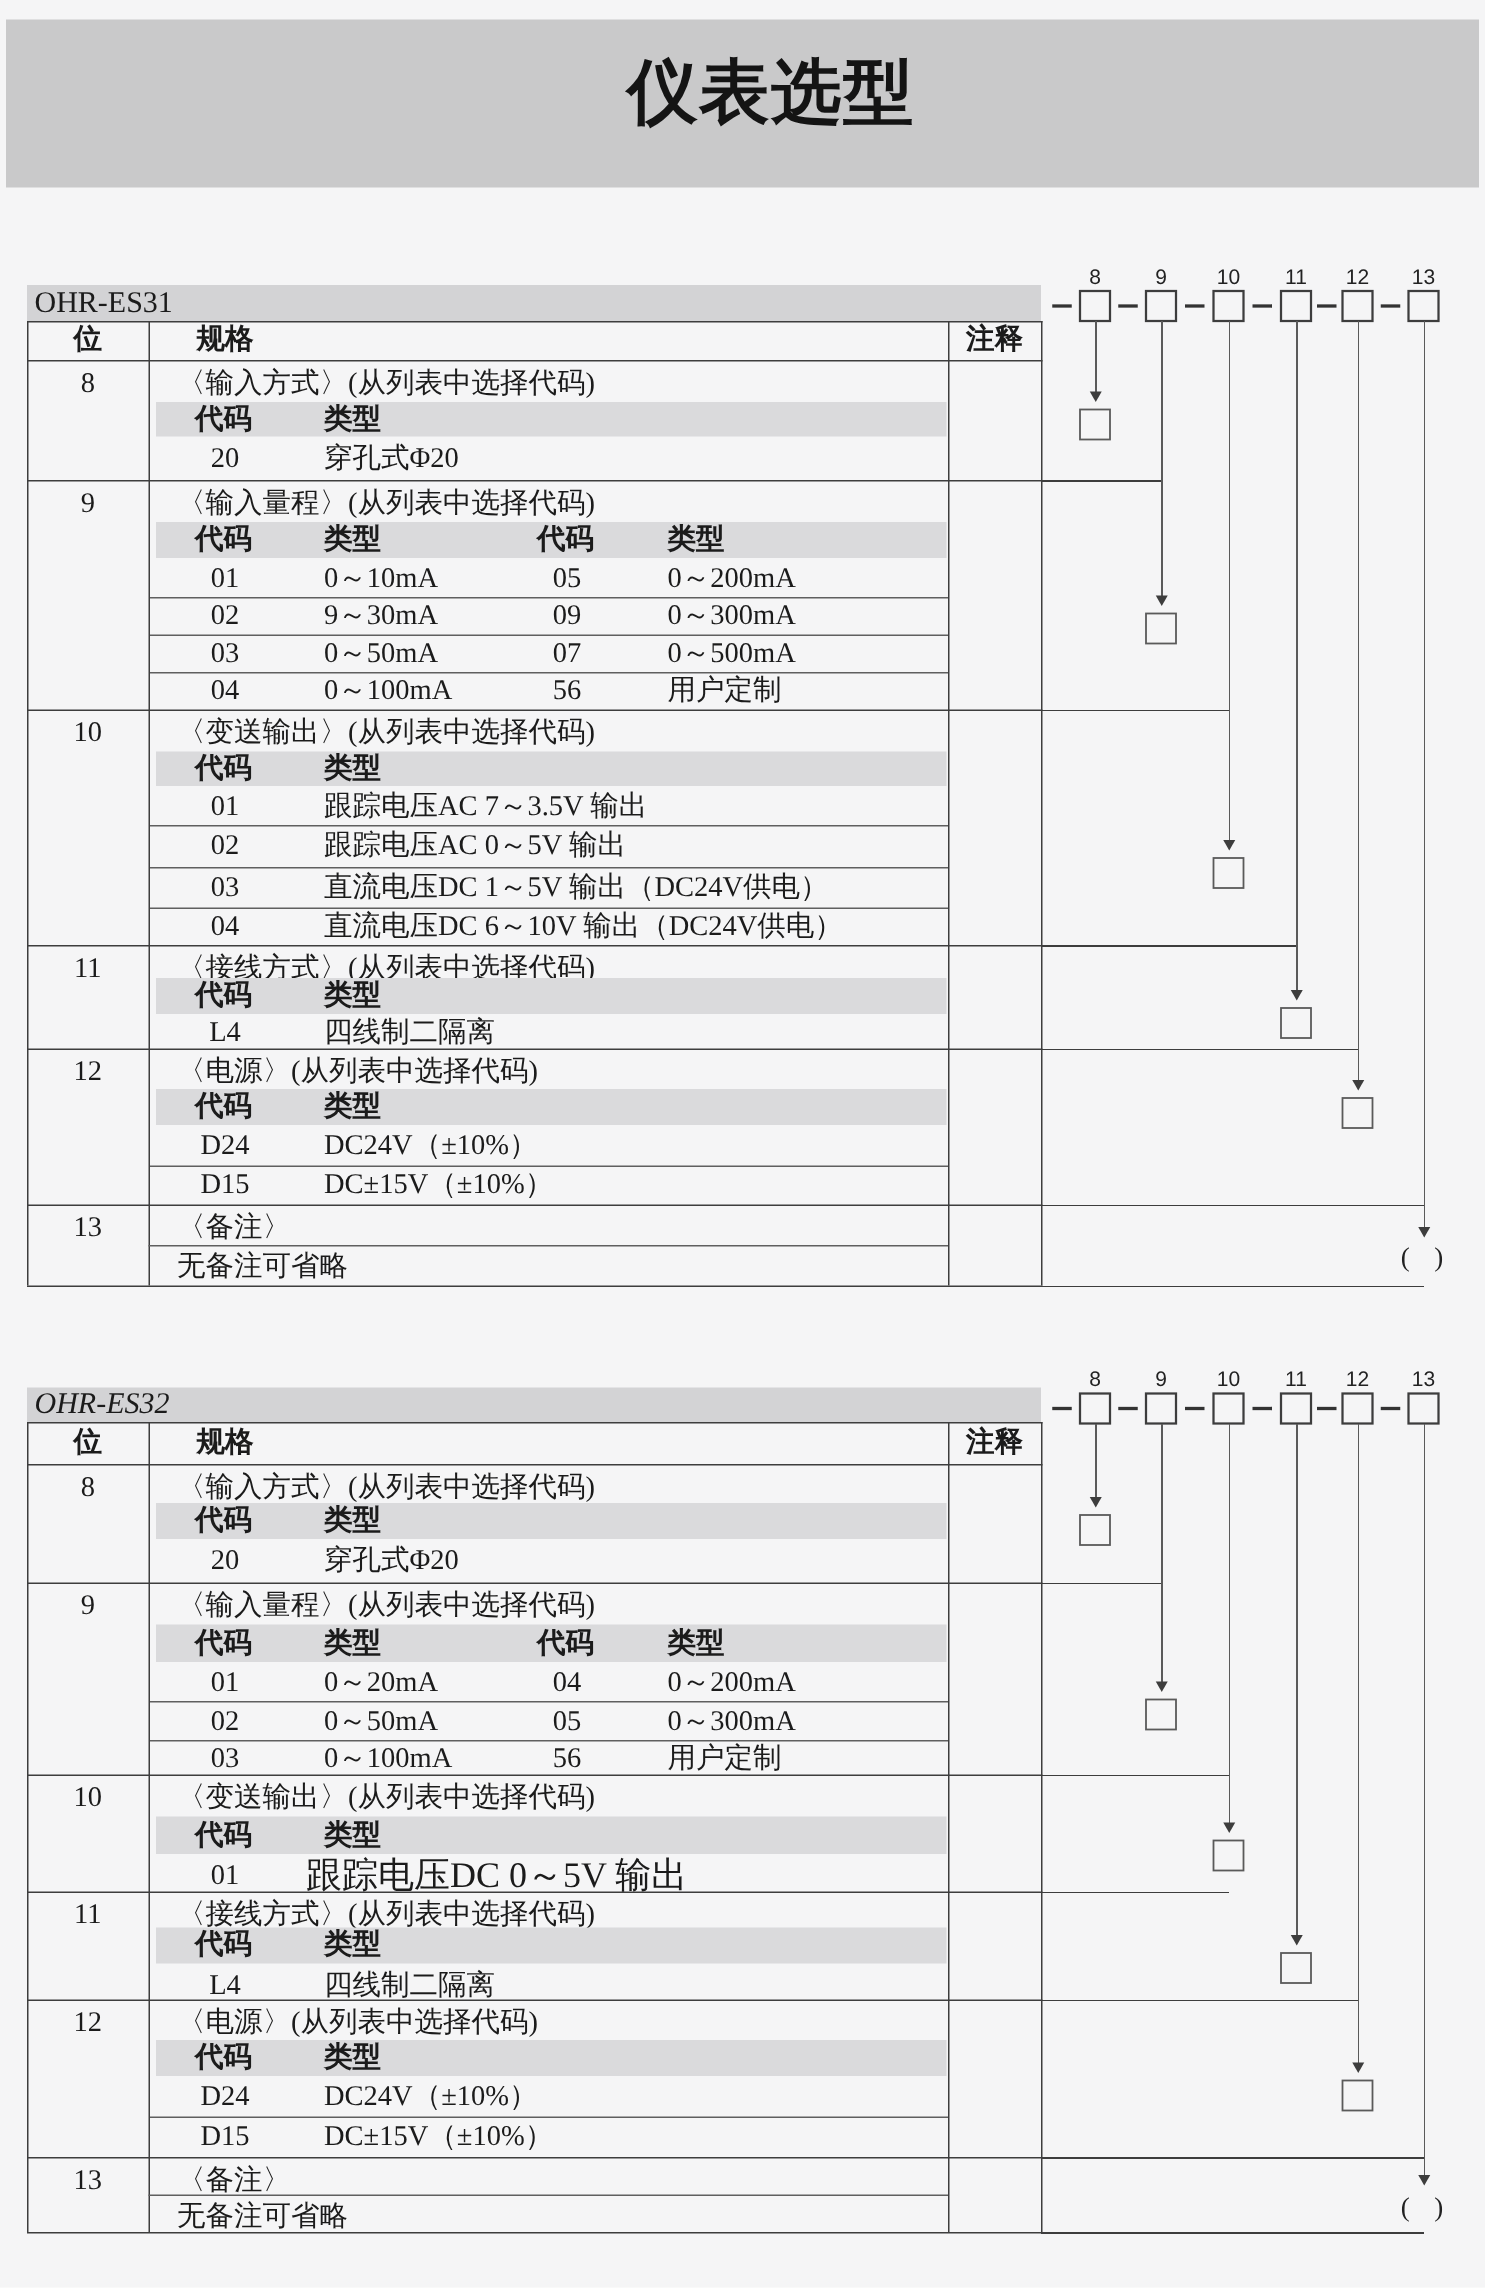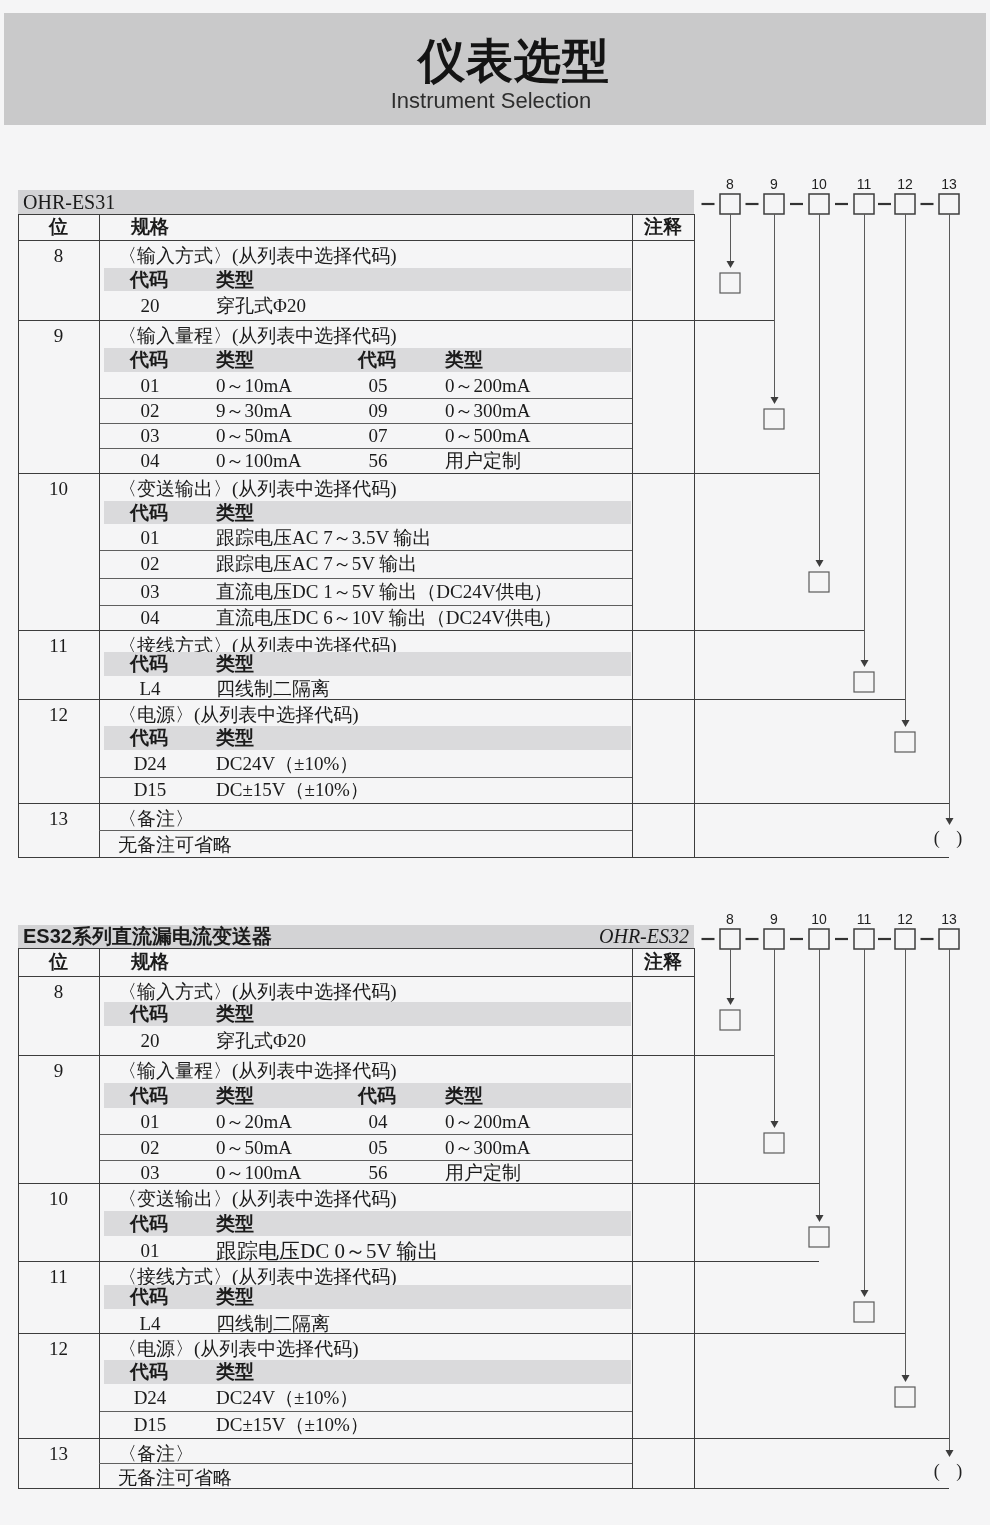--- a/index.html
+++ b/index.html
@@ -19,21 +19,20 @@
   .tbar .tt{font-size:20px;font-weight:bold;white-space:nowrap;}
   .tbar .mm{font-size:20px;font-family:"Liberation Serif","DejaVu Serif",serif;white-space:nowrap;}
   svg{position:absolute;left:0;top:0;}
 </style>
 </head>
 <body>
 
 <div class="page">
   <div class="abs" id="hdr-band"></div>
   <div class="abs sans" id="hdr-title">仪表选型</div>
-  <div class="abs sans" id="hdr-sub">Instrument Selection</div>
   <div id="tables">
       <div class="abs" style="left: 0px; top: 0px; width: 990px; height: 0px;">
         <div class="abs tbar" style="left: 18px; top: 190px; width: 676px; height: 24px;">
           <div class="abs mm" style="position: static;">OHR-ES31</div>
         </div>
         <div class="abs" style="left: 18px; top: 214px; width: 1px; height: 643px; background: rgb(61, 61, 61);"></div>
         <div class="abs" style="left: 99px; top: 214px; width: 1px; height: 643px; background: rgb(61, 61, 61);"></div>
         <div class="abs" style="left: 632px; top: 214px; width: 1px; height: 643px; background: rgb(61, 61, 61);"></div>
         <div class="abs" style="left: 694px; top: 214px; width: 1px; height: 643px; background: rgb(61, 61, 61);"></div>
         <div class="abs" style="left: 18px; top: 214px; width: 677px; height: 1px; background: rgb(61, 61, 61);"></div>
@@ -84,21 +83,21 @@
         <div class="abs serif nw" style="left: 118px; top: 476px; height: 25px; line-height: 25px; font-size: 19px;">〈变送输出〉(从列表中选择代码)</div>
         <div class="abs" style="left: 104px; top: 501px; width: 527px; height: 23px; background: rgb(218, 218, 220);"></div>
         <div class="abs sans b nw" style="left: 130px; top: 501px; height: 23px; line-height: 23px; font-size: 19px;">代码</div>
         <div class="abs sans b nw" style="left: 216px; top: 501px; height: 23px; line-height: 23px; font-size: 19px;">类型</div>
         <div class="abs" style="left: 100px; top: 550px; width: 532px; height: 1px; background: rgb(95, 95, 95);"></div>
         <div class="abs" style="left: 100px; top: 578px; width: 532px; height: 1px; background: rgb(95, 95, 95);"></div>
         <div class="abs" style="left: 100px; top: 605px; width: 532px; height: 1px; background: rgb(95, 95, 95);"></div>
         <div class="abs serif ctr" style="top: 526px; height: 24px; line-height: 24px; font-size: 19px; left: 110px; width: 80px;">01</div>
         <div class="abs serif nw" style="top: 526px; height: 24px; line-height: 24px; font-size: 19px; left: 216px;">跟踪电压AC 7～3.5V 输出</div>
         <div class="abs serif ctr" style="top: 552px; height: 24px; line-height: 24px; font-size: 19px; left: 110px; width: 80px;">02</div>
-        <div class="abs serif nw" style="top: 552px; height: 24px; line-height: 24px; font-size: 19px; left: 216px;">跟踪电压AC 7～5V 输出</div>
+        <div class="abs serif nw" style="top: 552px; height: 24px; line-height: 24px; font-size: 19px; left: 216px;">跟踪电压AC 0～5V 输出</div>
         <div class="abs serif ctr" style="top: 580px; height: 24px; line-height: 24px; font-size: 19px; left: 110px; width: 80px;">03</div>
         <div class="abs serif nw" style="top: 580px; height: 24px; line-height: 24px; font-size: 19px; left: 216px;">直流电压DC 1～5V 输出（DC24V供电）</div>
         <div class="abs serif ctr" style="top: 606px; height: 24px; line-height: 24px; font-size: 19px; left: 110px; width: 80px;">04</div>
         <div class="abs serif nw" style="top: 606px; height: 24px; line-height: 24px; font-size: 19px; left: 216px;">直流电压DC 6～10V 输出（DC24V供电）</div>
         <div class="abs serif ctr" style="left: 18px; top: 634px; width: 81px; height: 24px; line-height: 24px; font-size: 19px;">11</div>
         <div class="abs serif nw" style="left: 118px; top: 633px; height: 25px; line-height: 25px; font-size: 19px;">〈接线方式〉(从列表中选择代码)</div>
         <div class="abs" style="left: 104px; top: 652px; width: 527px; height: 24px; background: rgb(218, 218, 220);"></div>
         <div class="abs sans b nw" style="left: 130px; top: 652px; height: 24px; line-height: 24px; font-size: 19px;">代码</div>
         <div class="abs sans b nw" style="left: 216px; top: 652px; height: 24px; line-height: 24px; font-size: 19px;">类型</div>
         <div class="abs serif ctr" style="top: 677px; height: 24px; line-height: 24px; font-size: 19px; left: 110px; width: 80px;">L4</div>
@@ -113,21 +112,20 @@
         <div class="abs serif nw" style="top: 752px; height: 24px; line-height: 24px; font-size: 19px; left: 216px;">DC24V（±10%）</div>
         <div class="abs serif ctr" style="top: 778px; height: 24px; line-height: 24px; font-size: 19px; left: 110px; width: 80px;">D15</div>
         <div class="abs serif nw" style="top: 778px; height: 24px; line-height: 24px; font-size: 19px; left: 216px;">DC±15V（±10%）</div>
         <div class="abs serif ctr" style="left: 18px; top: 807px; width: 81px; height: 24px; line-height: 24px; font-size: 19px;">13</div>
         <div class="abs serif nw" style="left: 118px; top: 806px; height: 25px; line-height: 25px; font-size: 19px;">〈备注〉</div>
         <div class="abs" style="left: 99px; top: 830px; width: 533px; height: 1px; background: rgb(95, 95, 95);"></div>
         <div class="abs serif nw" style="left: 118px; top: 834px; height: 22px; line-height: 22px; font-size: 19px;">无备注可省略</div>
       </div>
       <div class="abs" style="left: 0px; top: 0px; width: 990px; height: 0px;">
         <div class="abs tbar" style="left: 18px; top: 925px; width: 676px; height: 23px;">
-          <div class="abs tt" style="position: static;">ES32系列直流漏电流变送器</div>
           <div class="abs mm" style="position: static; font-style: italic;">OHR-ES32</div>
         </div>
         <div class="abs" style="left: 18px; top: 948px; width: 1px; height: 540px; background: rgb(61, 61, 61);"></div>
         <div class="abs" style="left: 99px; top: 948px; width: 1px; height: 540px; background: rgb(61, 61, 61);"></div>
         <div class="abs" style="left: 632px; top: 948px; width: 1px; height: 540px; background: rgb(61, 61, 61);"></div>
         <div class="abs" style="left: 694px; top: 948px; width: 1px; height: 540px; background: rgb(61, 61, 61);"></div>
         <div class="abs" style="left: 18px; top: 948px; width: 677px; height: 1px; background: rgb(61, 61, 61);"></div>
         <div class="abs" style="left: 18px; top: 976px; width: 677px; height: 1px; background: rgb(61, 61, 61);"></div>
         <div class="abs" style="left: 18px; top: 1055px; width: 677px; height: 1px; background: rgb(61, 61, 61);"></div>
         <div class="abs" style="left: 18px; top: 1183px; width: 677px; height: 1px; background: rgb(61, 61, 61);"></div>
@@ -165,21 +163,21 @@
         <div class="abs serif ctr" style="top: 1161px; height: 24px; line-height: 24px; font-size: 19px; left: 110px; width: 80px;">03</div>
         <div class="abs serif nw" style="top: 1161px; height: 24px; line-height: 24px; font-size: 19px; left: 216px;">0～100mA</div>
         <div class="abs serif ctr" style="top: 1161px; height: 24px; line-height: 24px; font-size: 19px; left: 338px; width: 80px;">56</div>
         <div class="abs serif nw" style="top: 1161px; height: 24px; line-height: 24px; font-size: 19px; left: 445px;">用户定制</div>
         <div class="abs serif ctr" style="left: 18px; top: 1187px; width: 81px; height: 24px; line-height: 24px; font-size: 19px;">10</div>
         <div class="abs serif nw" style="left: 118px; top: 1186px; height: 25px; line-height: 25px; font-size: 19px;">〈变送输出〉(从列表中选择代码)</div>
         <div class="abs" style="left: 104px; top: 1211px; width: 527px; height: 25px; background: rgb(218, 218, 220);"></div>
         <div class="abs sans b nw" style="left: 130px; top: 1211px; height: 25px; line-height: 25px; font-size: 19px;">代码</div>
         <div class="abs sans b nw" style="left: 216px; top: 1211px; height: 25px; line-height: 25px; font-size: 19px;">类型</div>
         <div class="abs serif ctr" style="top: 1239px; height: 24px; line-height: 24px; font-size: 19px; left: 110px; width: 80px;">01</div>
-        <div class="abs serif nw" style="top: 1239px; height: 24px; line-height: 24px; font-size: 21px; left: 216px;">跟踪电压DC 0～5V 输出</div>
+        <div class="abs serif nw" style="top: 1239px; height: 24px; line-height: 24px; font-size: 24px; left: 204px;">跟踪电压DC 0～5V 输出</div>
         <div class="abs serif ctr" style="left: 18px; top: 1265px; width: 81px; height: 24px; line-height: 24px; font-size: 19px;">11</div>
         <div class="abs serif nw" style="left: 118px; top: 1264px; height: 25px; line-height: 25px; font-size: 19px;">〈接线方式〉(从列表中选择代码)</div>
         <div class="abs" style="left: 104px; top: 1285px; width: 527px; height: 24px; background: rgb(218, 218, 220);"></div>
         <div class="abs sans b nw" style="left: 130px; top: 1285px; height: 24px; line-height: 24px; font-size: 19px;">代码</div>
         <div class="abs sans b nw" style="left: 216px; top: 1285px; height: 24px; line-height: 24px; font-size: 19px;">类型</div>
         <div class="abs serif ctr" style="top: 1312px; height: 24px; line-height: 24px; font-size: 19px; left: 110px; width: 80px;">L4</div>
         <div class="abs serif nw" style="top: 1312px; height: 24px; line-height: 24px; font-size: 19px; left: 216px;">四线制二隔离</div>
         <div class="abs serif ctr" style="left: 18px; top: 1337px; width: 81px; height: 24px; line-height: 24px; font-size: 19px;">12</div>
         <div class="abs serif nw" style="left: 118px; top: 1336px; height: 25px; line-height: 25px; font-size: 19px;">〈电源〉(从列表中选择代码)</div>
         <div class="abs" style="left: 104px; top: 1360px; width: 527px; height: 24px; background: rgb(218, 218, 220);"></div>

